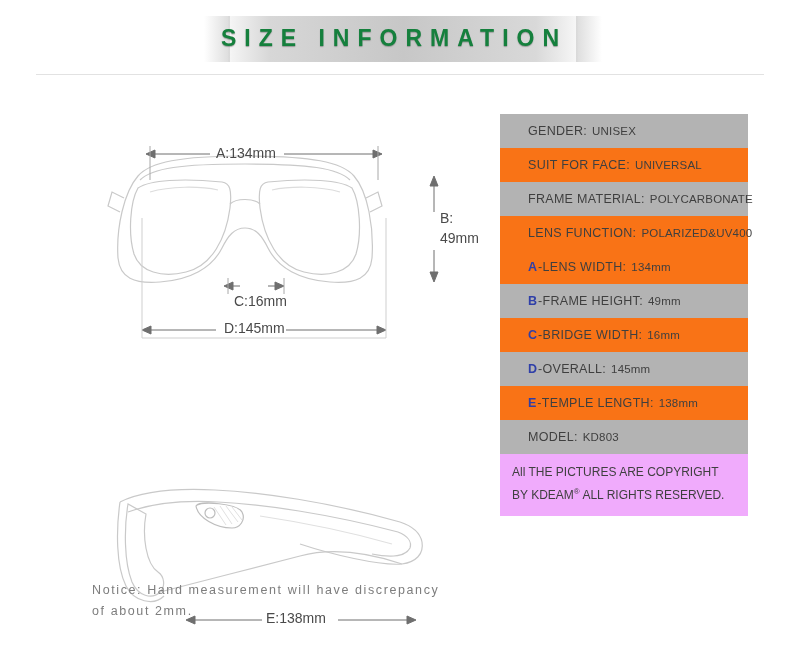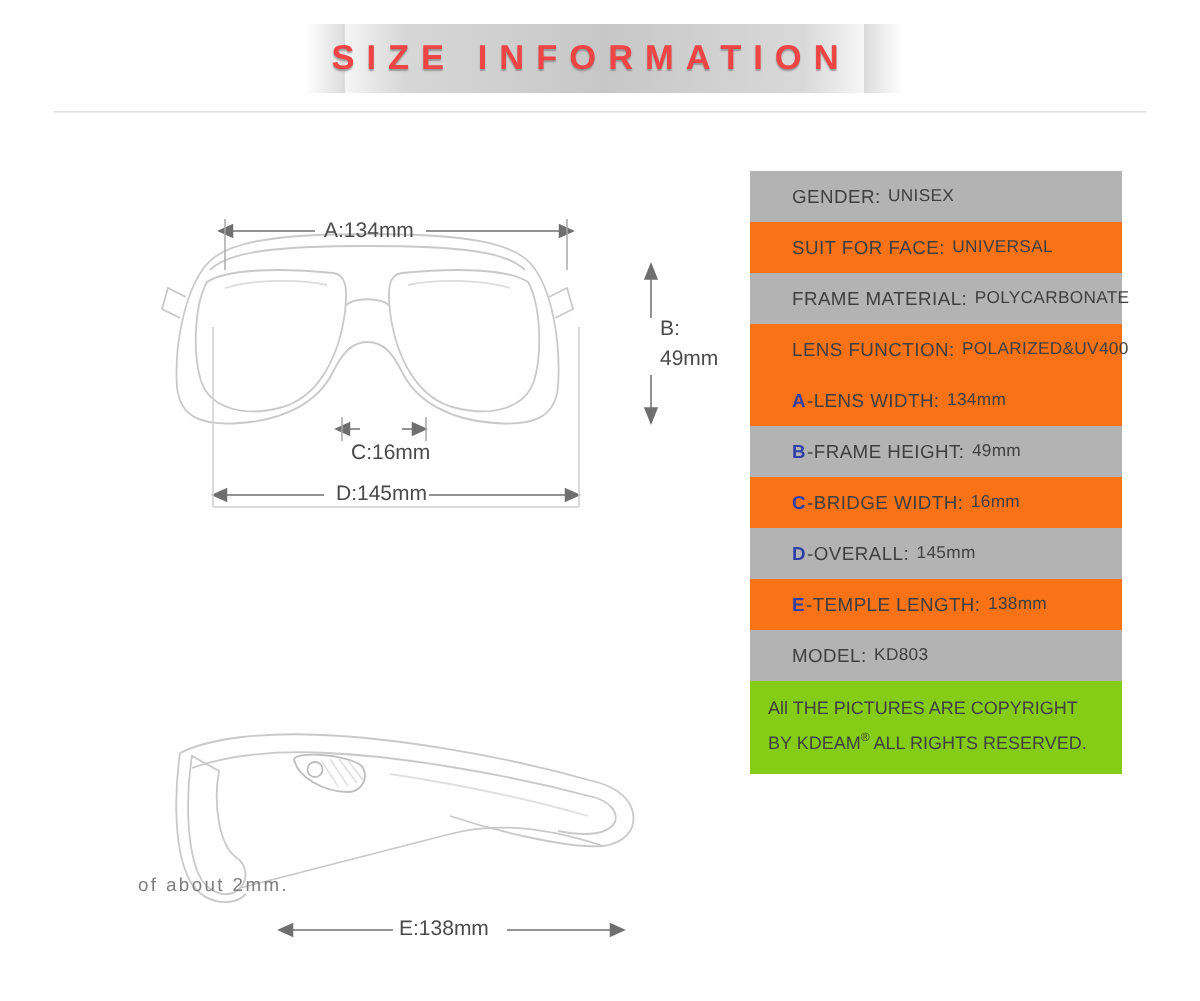--- a/index.html
+++ b/index.html
@@ -58,21 +58,21 @@
     left: 0;
     top: 0;
     width: 788px;
     height: 76px;
     display: flex;
     align-items: center;
     justify-content: center;
     letter-spacing: 8px;
     font-size: 23px;
     font-weight: bold;
-    color: #ef4444;
+    color: #15803d;
     text-shadow: 0 1px 1px rgba(120,120,120,0.65);
     z-index: 3;
   }
   .header-rule {
     position: absolute;
     top: 74px;
     left: 36px;
     width: 728px;
     height: 1px;
     background: #e2e2e2;
@@ -138,21 +138,21 @@
     font-size: 11.5px;
     letter-spacing: 0.2px;
     margin-left: 5px;
   }
   .key-letter {
     color: #2f3fa8;
     font-weight: bold;
     margin-right: 1px;
   }
   .copyright {
-    background: #84cc16;
+    background: #f0abfc;
     padding: 9px 12px 11px 12px;
     font-size: 12px;
     line-height: 19px;
     color: #3f3f3f;
   }
   .sup { font-size: 8px; vertical-align: super; }
 
   
   .dim-text {
     position: absolute;
@@ -281,20 +281,21 @@
         <line x1="338" y1="244" x2="412" y2="244"></line>
         <polygon points="186,244 195,240 195,248"></polygon>
         <polygon points="416,244 407,240 407,248"></polygon>
       </g>
     </svg>
 
     <div class="dim-text" style="left:266px; top:234px;text-align:center;">E:138mm</div>
   </div>
 
   <div class="notice">
+    <div>Notice: Hand measurement will have discrepancy</div>
     <div>of about 2mm.</div>
   </div>
 </div>
 
 <div class="spec-table">
   <div id="spec-rows">
       <div class="spec-row shaded">
         <span class="spec-label">GENDER:</span>
         <span class="spec-value">UNISEX</span>
       </div>

